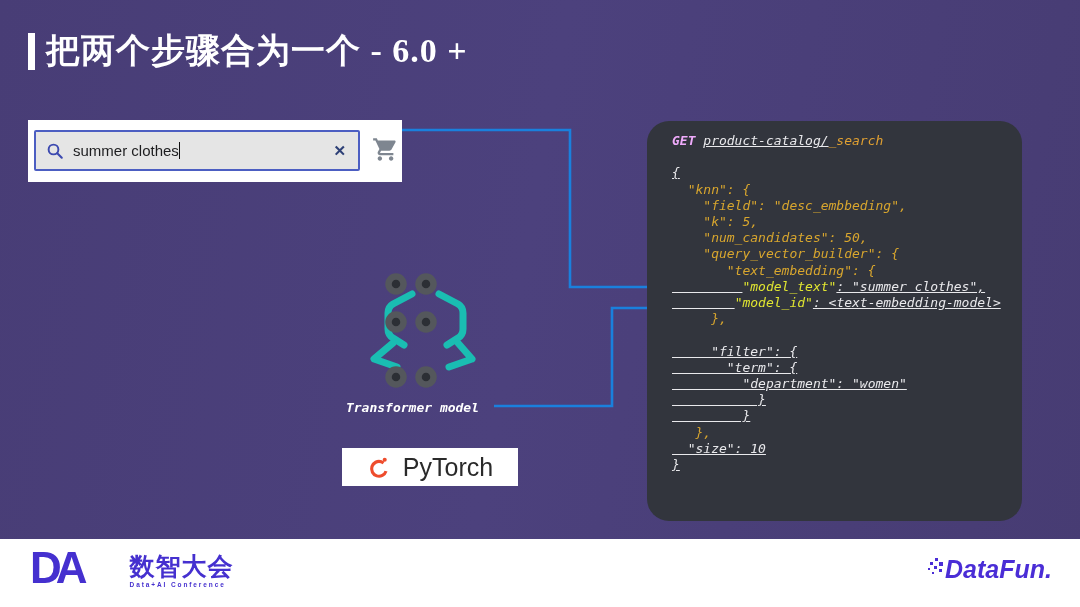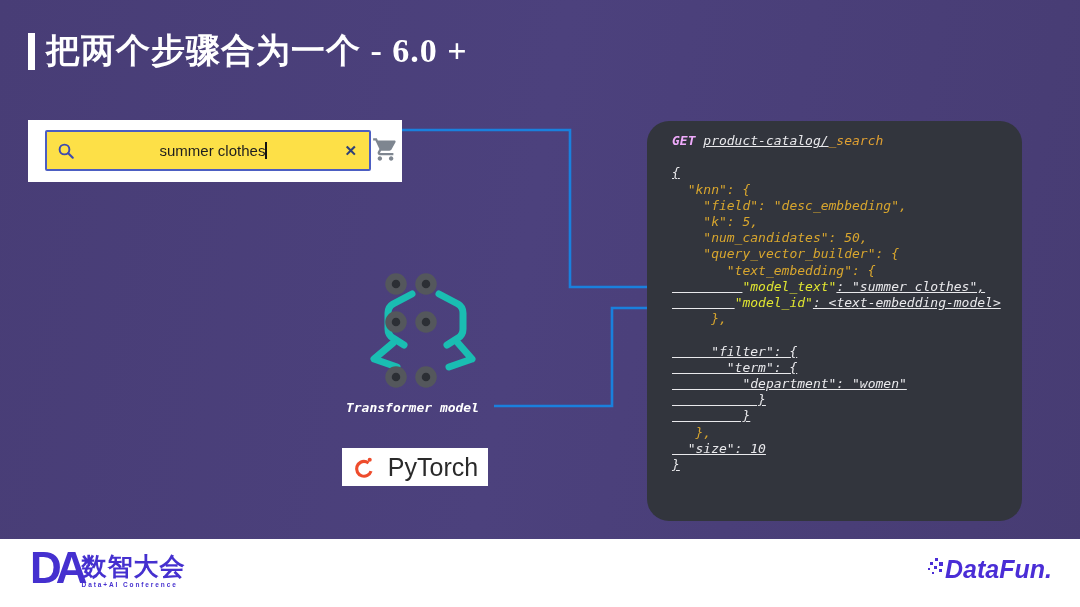--- a/index.html
+++ b/index.html
@@ -10,51 +10,51 @@
     font-family:"Liberation Sans", sans-serif;
   }
   
   .title-row{ position:absolute; left:28px; top:28px; display:flex; align-items:center; }
   .title-accent{ width:7px; height:37px; background:#ffffff; margin-right:11px; }
   .page-title{ color:#ffffff; font-size:34px; font-weight:700; letter-spacing:1px;
                font-family:"Liberation Serif","DejaVu Serif",serif; }
   
   .search-panel{ position:absolute; left:28px; top:120px; width:374px; height:62px;
                  background:#ffffff; display:flex; align-items:center; }
-  .search-box{ position:absolute; left:17px; top:10px; width:326px; height:41px;
-               border:2px solid #4c5ec2; border-radius:2px; background:#fde047;
-               display:flex; align-items:center; padding:0 10px;text-align:center; }
+  .search-box{ position:absolute; left:6px; top:10px; width:326px; height:41px;
+               border:2px solid #4c5ec2; border-radius:2px; background:#e5e5e5;
+               display:flex; align-items:center; padding:0 10px; }
   .search-text{ flex:1; font-size:15px; color:#1d1d1f; margin-left:9px; white-space:nowrap; overflow:hidden; }
   .caret{ display:inline-block; width:1.5px; height:17px; background:#111; vertical-align:-3px; }
   .clear-x{ font-size:15px; font-weight:700; color:#2e4077; cursor:pointer; padding:0 2px; }
   .cart-wrap{ position:absolute; left:344px; top:16px; }
   
   .code-block{ position:absolute; left:647px; top:121px; width:375px; height:400px;
                background:#32353d; border-radius:22px; padding:12px 0 0 25px; }
   .code-lines{ font-family:"DejaVu Sans Mono",monospace; font-style:italic;
                font-size:13px; line-height:16.2px; }
   .code-line{ white-space:pre; min-height:16.2px; }
   .c-blue   { color:#f0abfc;font-weight:bold; }
   .c-white  { color:#e9e9ec;text-decoration:underline; }
   .c-orange { color:#e0a032; }
   .c-gold   { color:#d8a62e; }
   .c-yellow { color:#e0e531; }
   
   .transformer{ position:absolute; left:330px; top:270px; width:165px; text-align:center; }
   .transformer-label{ margin-top:6px; color:#ffffff; font-size:13px; font-weight:700;
                       font-style:italic; font-family:"DejaVu Sans Mono",monospace; }
   
-  .pytorch{ position:absolute; left:342px; top:448px; width:146px; height:38px;
+  .pytorch{ position:absolute; left:342px; top:448px; width:176px; height:38px;
             background:#ffffff; display:flex; align-items:center; justify-content:center; gap:12px; }
   .pytorch-label{ font-size:25px; color:#2a2a2a; font-weight:400; letter-spacing:0; }
   
   .arrows{ position:absolute; left:0; top:0; pointer-events:none; }
   
   .footer{ position:absolute; left:0; top:539px; width:1080px; height:68px; background:#ffffff; }
-  .da-logo{ position:absolute; left:30px; top:9px; display:flex; align-items:flex-end; color:#4530cf; }
+  .da-logo{ position:absolute; left:30px; top:9px; display:flex; align-items:flex-end; color:#4530cf;gap:48px; }
   .da-text{ font-size:44px; font-weight:800; letter-spacing:-6px; line-height:40px; }
   .da-cn-wrap{ display:flex; flex-direction:column; margin-top:4px; }
   .da-cn{ font-size:25px; font-weight:900; line-height:26px; letter-spacing:1px; }
   .da-sub{ font-size:6.5px; letter-spacing:1.9px; margin-top:2px; font-weight:700; }
   .datafun-logo{ position:absolute; left:928px; top:16px; display:flex; align-items:flex-start; color:#4a2dd6; }
   .datafun-text{ font-size:25px; font-weight:900; font-style:italic; letter-spacing:0; }
 </style>
 </head>
 <body>
 

